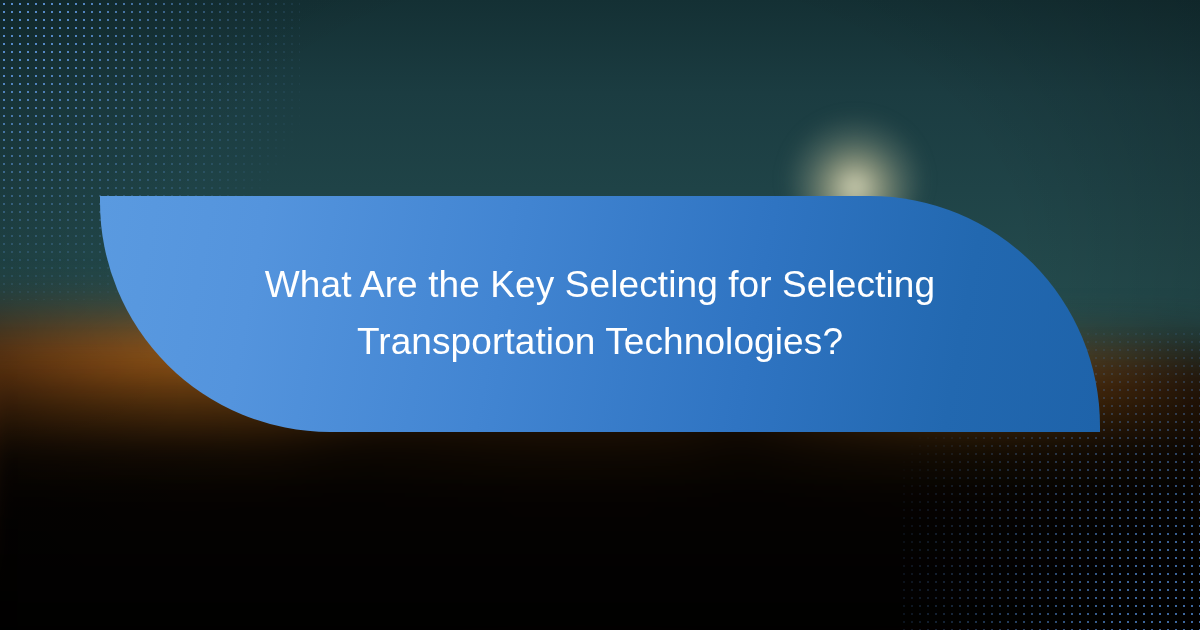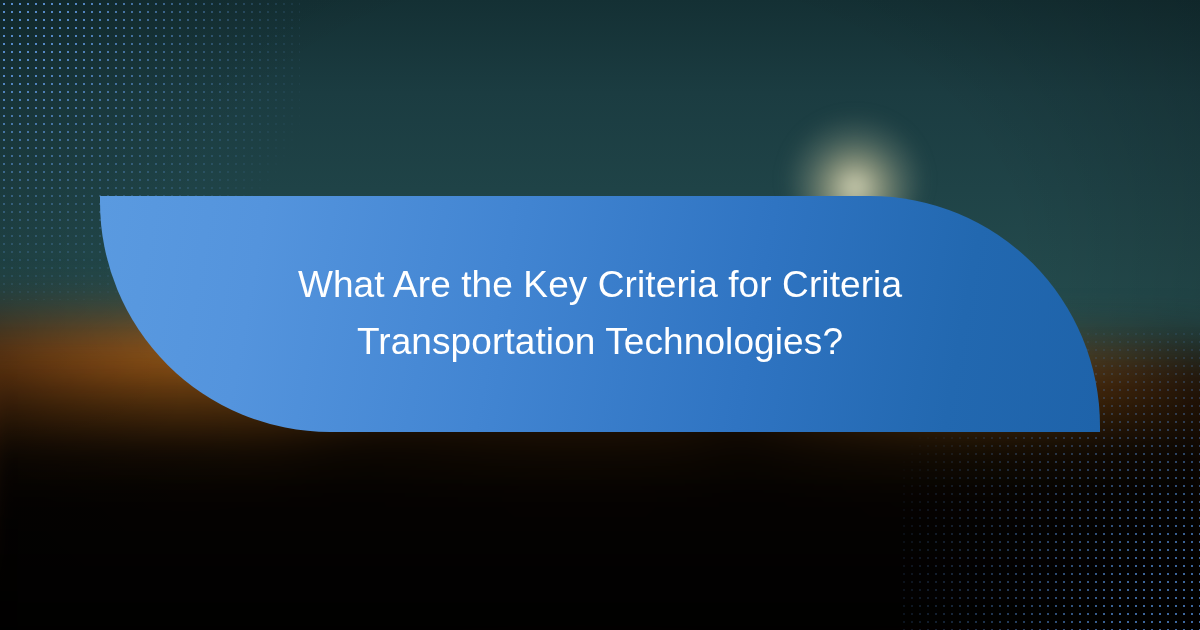--- a/index.html
+++ b/index.html
@@ -188,16 +188,16 @@
       <div class="ridge-c"></div>
     </div>
     <div class="bg-foreground"></div>
     <div class="bg-vignette"></div>
   </div>
 
   <div class="dots dots-tl"></div>
   <div class="dots dots-br"></div>
 
   <div class="title-card">
-    <h1 class="title-text">What Are the Key Criteria for Criteria Transportation Technologies?</h1>
+    <h1 class="title-text">What Are the Key Selecting for Selecting Transportation Technologies?</h1>
   </div>
 
 </div>
 
 </body></html>

